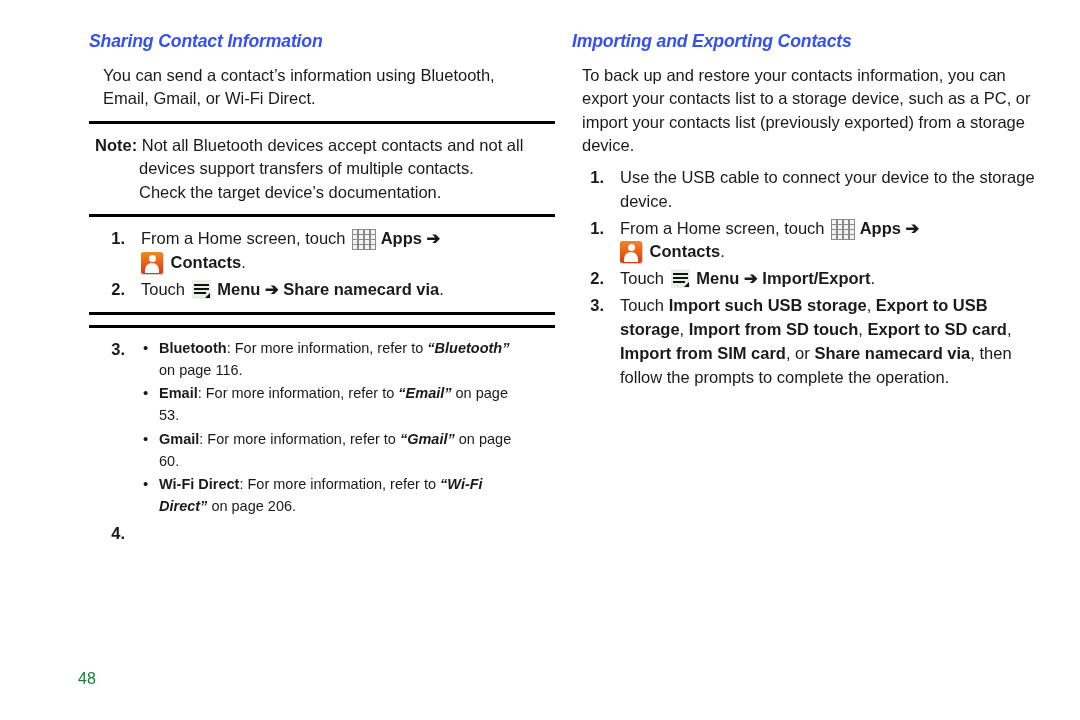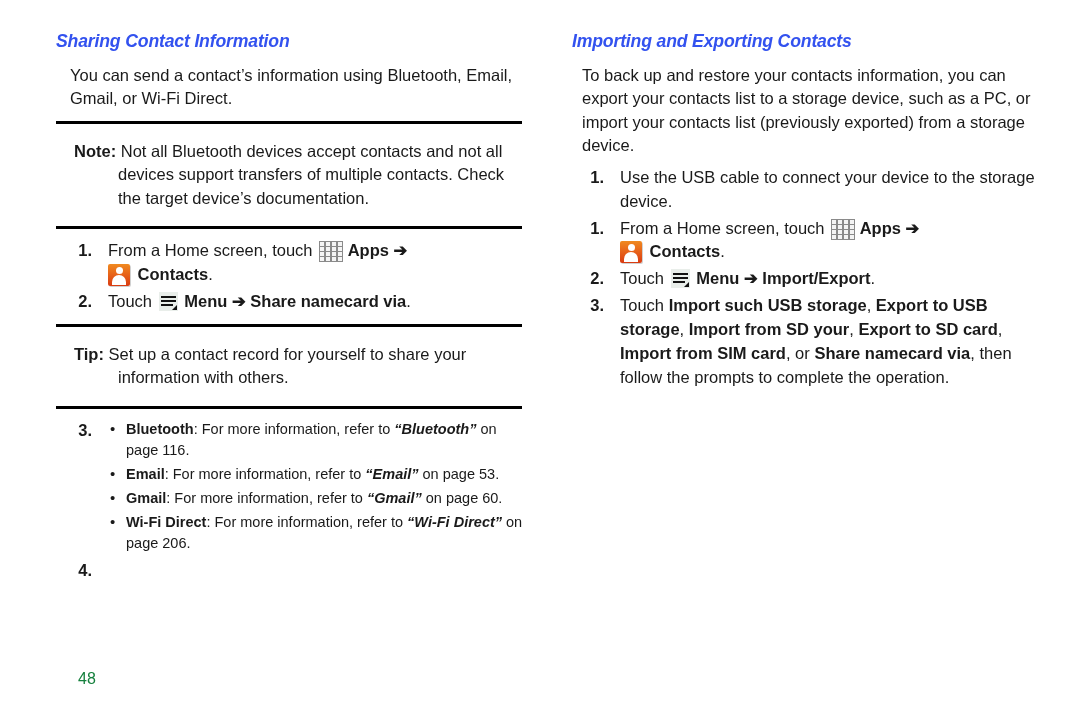--- a/index.html
+++ b/index.html
@@ -21,21 +21,21 @@
     inset: 0;
     display: flex;
   }
 
   .col {
     position: relative;
     box-sizing: border-box;
   }
   .col-left {
     width: 540px;
-    padding: 30px 12px 0 56px;
+    padding: 30px 12px 0 89px;
   }
   .col-right {
     width: 540px;
     padding: 30px 40px 0 32px;
   }
 
   
   .section-heading {
     color: #3352ef;
     font-weight: bold;
@@ -68,21 +68,21 @@
     margin: 10px 0 10px 0;
     width: 466px;
   }
 
   
   .callout {
     font-size: 16.5px;
     line-height: 1.42;
     padding-left: 2px;
     text-indent: -0px;
-    margin: 16px;
+    margin: 4px;
   }
   .callout .callout-body {
     display: block;
     padding-left: 44px;
     text-indent: -44px;
   }
   .callout .lead {
     font-weight: bold;
   }
 
@@ -274,26 +274,20 @@
           <s class="l1"></s><s class="l2"></s><s class="l3"></s><span class="corner"></span>
         </span>
         <b>Menu</b>
         <b class="arrow">➔</b>
         <b>Share namecard via</b><span>.</span>
       </li>
     </ol>
 
     <hr class="rule">
 
-    <div class="callout">
-      <span class="callout-body">
-        <span class="lead">Tip:</span>
-        <span>Set up a contact record for yourself to share your information with others.</span>
-      </span>
-    </div>
 
     <hr class="rule">
 
     <ol class="steps">
       <li class="step">
         <span class="step-num">3.</span>
 
         <ul class="bullets">
           <li class="bullet">
             <span class="dot">•</span>
@@ -359,18 +353,18 @@
         <span class="icon-menu">
           <s class="l1"></s><s class="l2"></s><s class="l3"></s><span class="corner"></span>
         </span>
         <b>Menu</b>
         <b class="arrow">➔</b>
         <b>Import/Export</b><span>.</span>
       </li>
 
       <li class="step">
         <span class="step-num">3.</span>
-        <span>Touch </span><b>Import such USB storage</b>, <b>Export to USB storage</b>, <b>Import from SD your</b>, <b>Export to SD card</b>, <b>Import from SIM card</b><span>, or </span><b>Share namecard via</b><span>, then follow the prompts to complete the operation.</span>
+        <span>Touch </span><b>Import such USB storage</b>, <b>Export to USB storage</b>, <b>Import from SD touch</b>, <b>Export to SD card</b>, <b>Import from SIM card</b><span>, or </span><b>Share namecard via</b><span>, then follow the prompts to complete the operation.</span>
       </li>
     </ol>
   </div>
 
 </div>
 
 </body></html>

